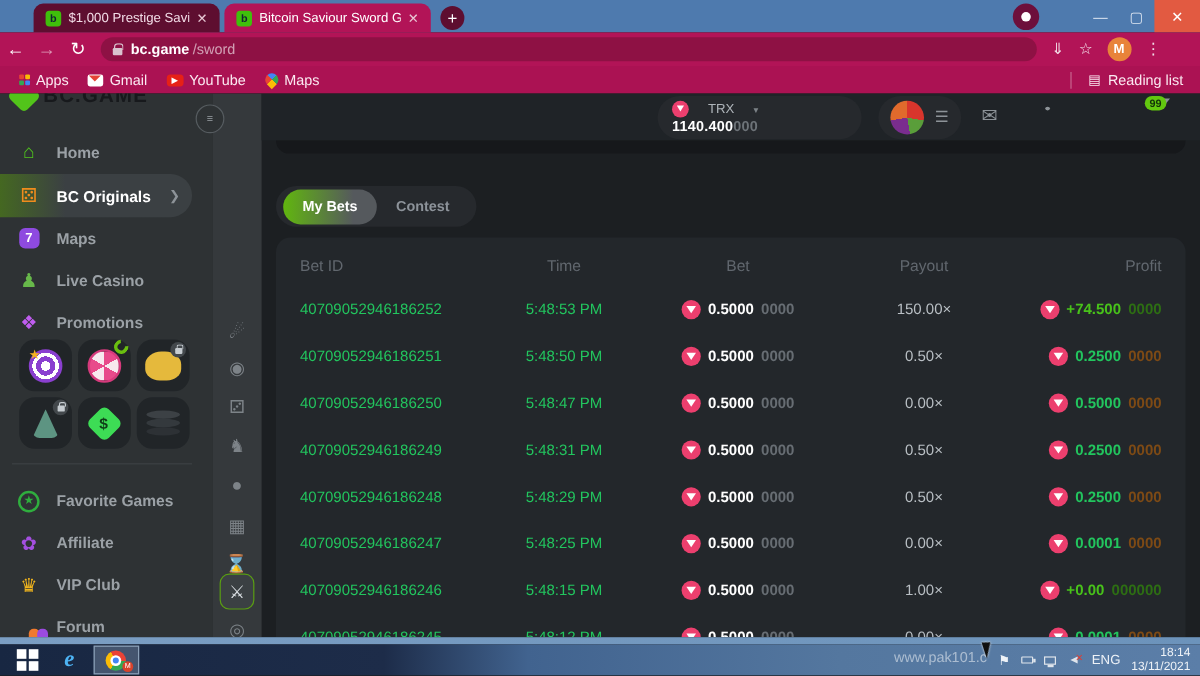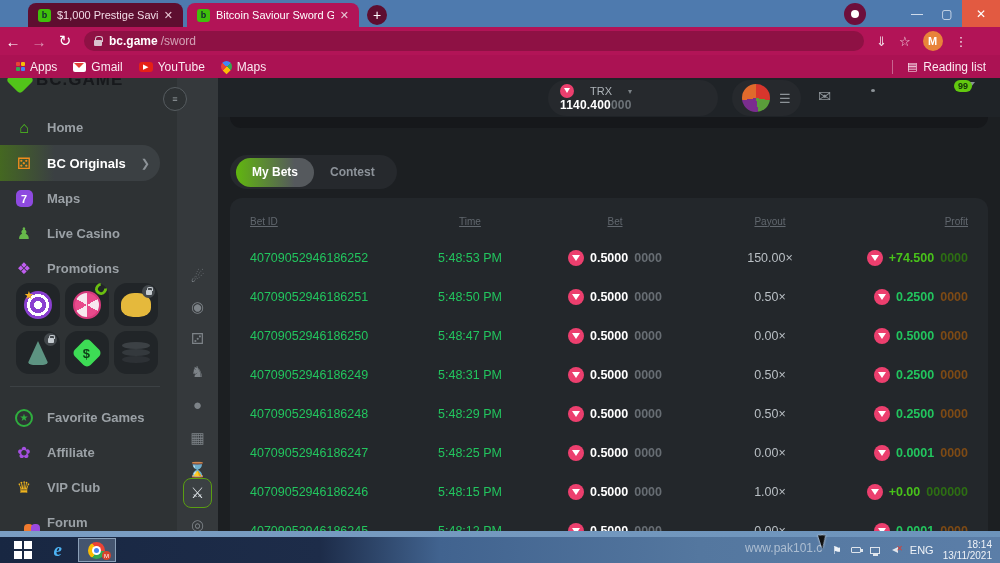--- a/index.html
+++ b/index.html
@@ -117,21 +117,21 @@
   .chatbadge{position:absolute;right:-8px;top:-7px;background:#62c80f;color:#12320a;font-size:9px;font-weight:bold;border-radius:8px;padding:1px 4px;}
 
   #gamesliver{position:absolute;left:12px;top:39px;width:758px;height:11px;background:#16181b;border-radius:0 0 12px 12px;}
 
   #tabsrow{position:absolute;left:12px;top:77px;height:34px;background:#26292d;border-radius:18px;display:flex;align-items:center;padding:0 6px;}
   .btab{padding:0 16px;font-size:12px;font-weight:bold;color:#8d939a;height:34px;display:flex;align-items:center;}
   .btab.active{background:linear-gradient(90deg,#61b60f,#55595d 75%);border-radius:15px;height:29px;color:#fff;}
 
   #tablewrap{position:absolute;left:12px;top:120px;width:758px;height:333px;background:#23272b;border-radius:12px 12px 0 0;overflow:hidden;}
   .trow{display:grid;grid-template-columns:160px 120px 170px 140px 1fr;align-items:center;height:39px;padding:0 20px;font-size:12.5px;}
-  .thead{height:40px;color:#61676e;font-size:10px;padding-top:6px;text-decoration:underline;}
+  .thead{height:40px;color:#61676e;font-size:13px;padding-top:6px;}
   .c2{text-align:center;}
   .c3{display:flex;align-items:center;justify-content:center;gap:6px;}
   .c4{text-align:center;}
   .c5{display:flex;align-items:center;justify-content:flex-end;gap:6px;}
   .thead .c3{display:block;text-align:center;}
   .thead .c5{display:block;text-align:right;}
   .c-id,.c-time{color:#22c55e;}
   .c-payout{color:#b9bfc4;}
   .bm{color:#fff;font-weight:bold;}
   .bd{color:#676d73;font-weight:bold;}

